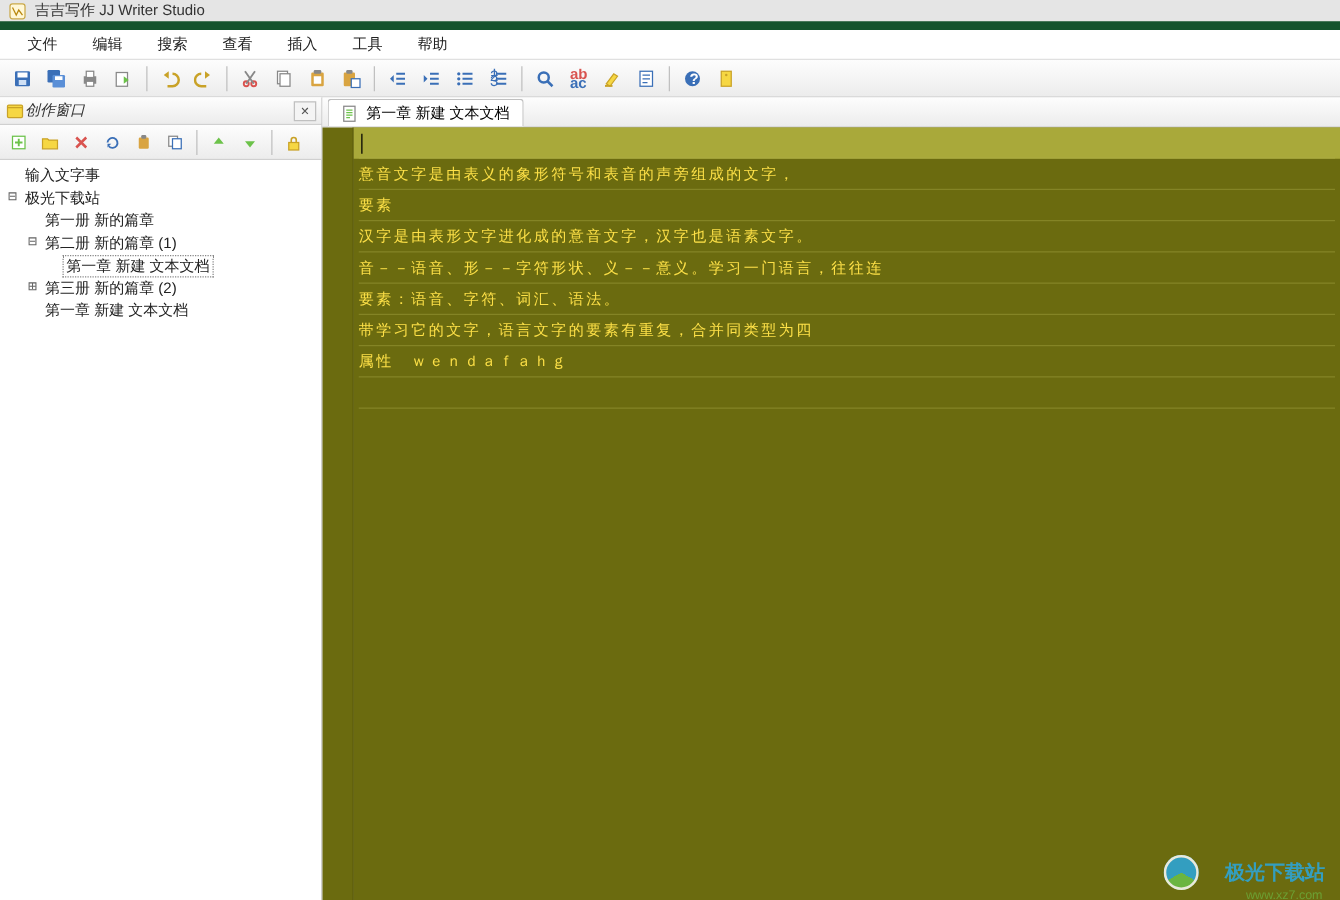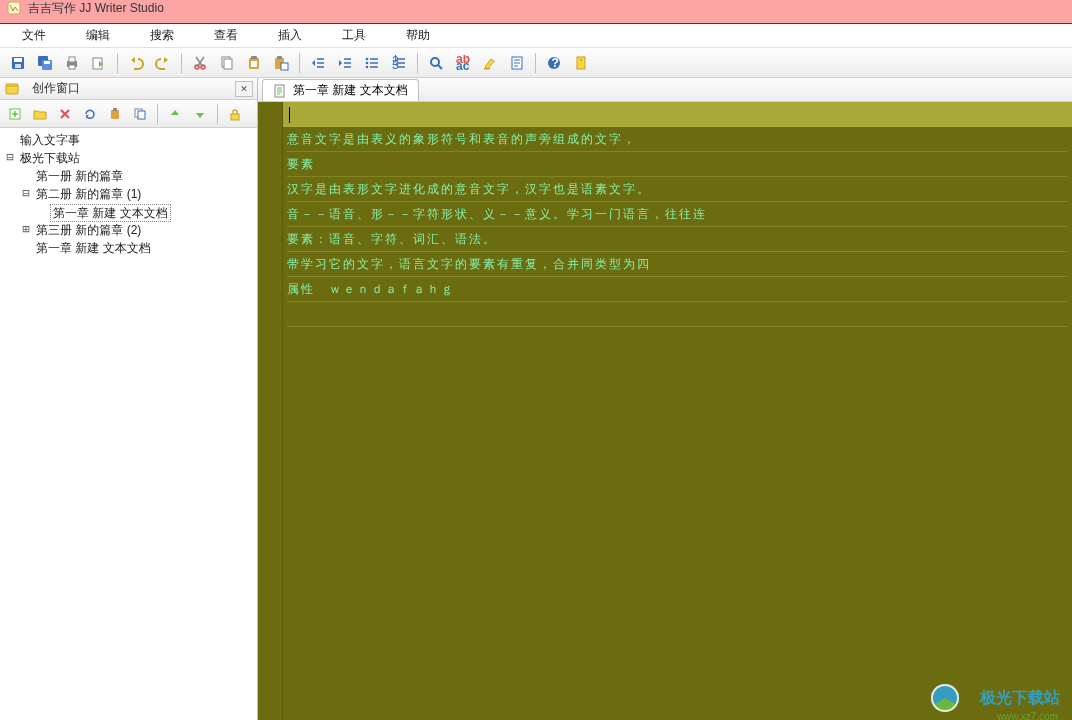--- a/index.html
+++ b/index.html
@@ -1,39 +1,39 @@
 <!DOCTYPE html>
 <html><head>
 <meta charset="utf-8">
 <style>
 * { margin:0; padding:0; box-sizing:border-box; font-family:"Microsoft YaHei","SimSun",Tahoma,sans-serif; font-size:12px; }
 body { width:1072px; height:720px; background:#fff; overflow:hidden; position:relative; }
 
 
-.titlebar { height:24px; background:#fca5a5; border-bottom:1px solid #14532d; display:flex; align-items:flex-start; padding-left:6px; gap:6px; }
+.titlebar { height:24px; background:#e5e5e5; border-bottom:7px solid #14532d; display:flex; align-items:flex-end; padding-left:6px; gap:6px; }
 .titlebar-icon { width:16px; height:16px; display:flex; align-items:center; justify-content:center; }
 .title-text { color:#333; }
 
 
-.menubar { height:24px; display:flex; align-items:center; padding-left:8px; gap:12px; background:#fff; border-bottom:1px solid #e0e0e0; }
+.menubar { height:24px; display:flex; align-items:center; padding-left:8px; gap:0; background:#fff; border-bottom:1px solid #e0e0e0; }
 .menu-item { padding:4px 14px; color:#222; cursor:default; }
 
 
 .toolbar-main { height:30px; background:linear-gradient(#fdfdfd,#ececec); border-bottom:1px solid #d0d0d0; display:flex; align-items:center; padding:0 6px; gap:3px; }
 .tbtn { width:24px; height:24px; display:flex; align-items:center; justify-content:center; border:1px solid transparent; border-radius:2px; cursor:default; }
 .tsep { width:1px; height:20px; background:#c0c0c0; margin:0 3px; }
 
 
 .workspace { display:flex; height:calc(720px - 24px - 24px - 30px); }
 .sidebar { width:258px; display:flex; flex-direction:column; border-right:1px solid #c0c0c0; background:#fff; }
 .content { flex:1; display:flex; flex-direction:column; }
 
 
 .side-head { height:22px; display:flex; align-items:center; padding:0 4px; background:linear-gradient(#fdfdfd,#ececec); border-bottom:1px solid #d0d0d0; }
-.side-head-title { flex:1; padding-left:12px; color:#333; }
+.side-head-title { flex:1; padding-left:0; color:#333;font-style:italic; }
 .side-head-close { width:18px; height:16px; border:1px solid #c0c0c0; background:#f4f4f4; display:flex; align-items:center; justify-content:center; font-size:9px; color:#555; }
 
 
 .side-tools { height:28px; display:flex; align-items:center; padding:0 4px; gap:3px; background:linear-gradient(#fdfdfd,#ececec); border-bottom:1px solid #d0d0d0; }
 .sbtn { width:22px; height:22px; display:flex; align-items:center; justify-content:center; cursor:default; border:1px solid transparent; border-radius:2px; }
 
 
 .tree { flex:1; overflow:auto; padding:4px 2px; color:#222; }
 .tree-row { display:flex; height:18px; white-space:nowrap; }
 .tw { display:inline-block; width:16px; text-align:center; color:#666; font-family:monospace; }
@@ -41,21 +41,21 @@
 .selected { background:#fff; border:1px dotted #888; padding:0 2px; }
 
 
 .tabstrip { height:24px; background:linear-gradient(#fdfdfd,#ececec); border-bottom:1px solid #d0d0d0; display:flex; align-items:end; padding-left:4px; }
 .tab { height:22px; display:flex; align-items:center; gap:6px; padding:0 10px; background:#fff; border:1px solid #c0c0c0; border-bottom:none; border-radius:3px 3px 0 0; }
 .tab-icon { width:14px; height:14px; }
 
 
 .editor-wrap { flex:1; display:flex; }
 .gutter { width:25px; background:#6b6b0f; border-right:1px solid #5a5a0c; }
-.editor { flex:1; background:#6b6b0f; color:#86efac; font-family:"SimSun","NSimSun",serif; font-size:15px; line-height:25px; position:relative; }
+.editor { flex:1; background:#6b6b0f; color:#fde047; font-family:"SimSun","NSimSun",serif; font-size:15px; line-height:25px; position:relative; }
 .editor .firstrow { position:absolute; left:0; right:0; top:0; height:25px; background:#a9a93a; }
 .editor .text { position:relative; padding:0 4px; }
 .editor .text div { height:25px; border-bottom:1px solid rgba(180,180,80,0.35); letter-spacing:2px; }
 .caret { display:inline-block; width:1px; height:16px; background:#000; vertical-align:middle; margin-left:2px; }
 
 
 .watermark { position:absolute; right:12px; bottom:8px; display:flex; align-items:center; gap:21px; opacity:.85; }
 .wm-logo { width:28px; height:28px; border-radius:50%; background:conic-gradient(#2aa8e0 0 120deg,#6cc24a 120deg 240deg,#2aa8e0 240deg 360deg); box-shadow:0 0 0 2px #fff inset; }
 .wm-txt { color:#2aa8e0; font-size:16px; font-weight:600; }
 .wm-sub { position:absolute; right:14px; bottom:-2px; font-size:10px; color:#6cc24a; opacity:.6; }

